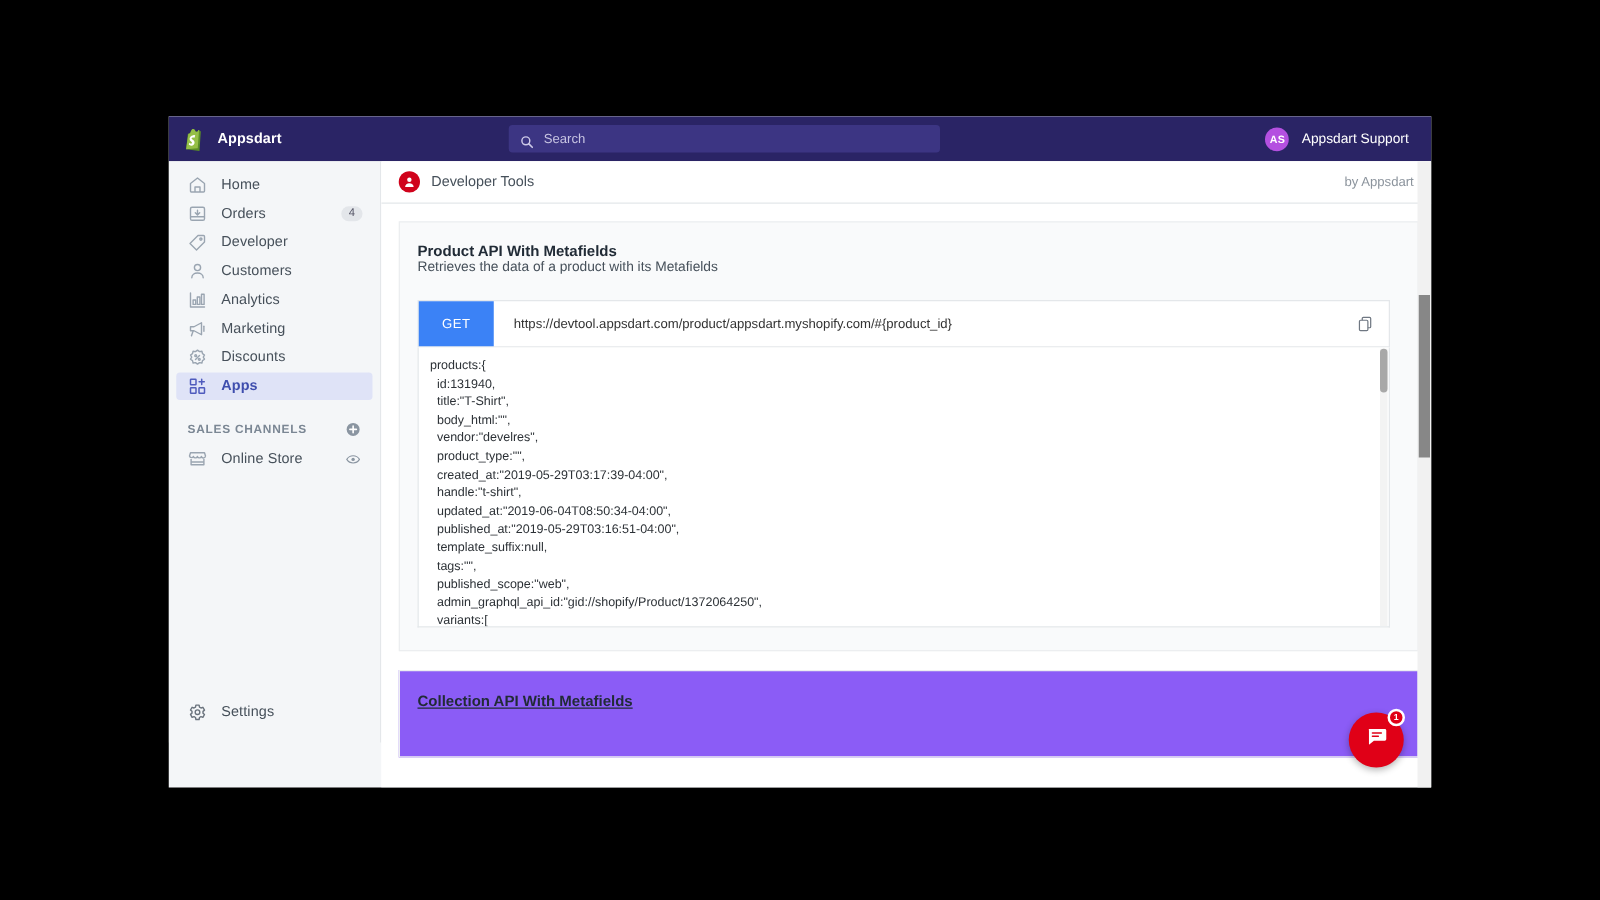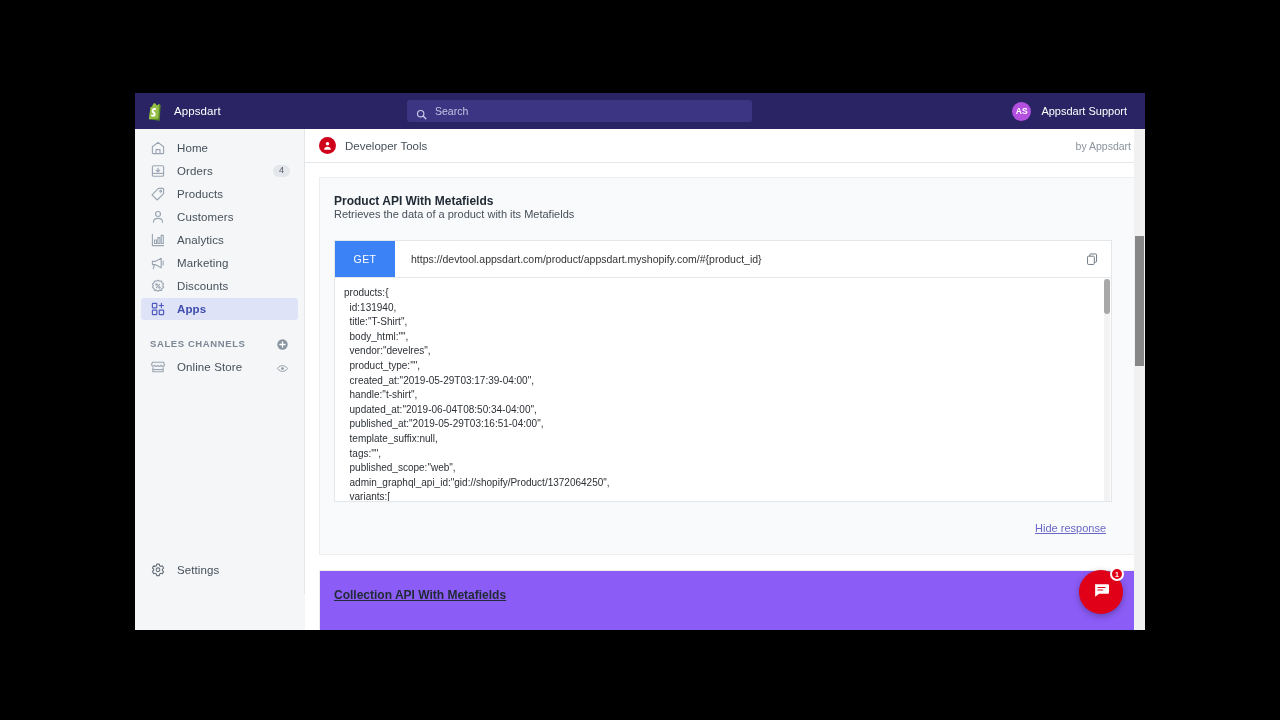--- a/index.html
+++ b/index.html
@@ -22,21 +22,21 @@
   
   #topbar {
     position: absolute; left: 0; top: 0;
     width: 1010px; height: 36px;
     background: #2a2465;
     display: flex; align-items: center;
   }
   .brand { display: flex; align-items: center; padding-left: 13px; width: 150px; }
   .shopify-bag { width: 17px; height: 19px; }
   .brand-name {
-    color: #fff; font-size: 11.5px; font-weight: normal;
+    color: #fff; font-size: 11.5px; font-weight: bold;
     margin-left: 9px; letter-spacing: .1px;
   }
   .searchwrap {
     width: 345px; height: 22px;
     background: #3c3583;
     border-radius: 3px;
     display: flex; align-items: center;
     padding: 0 9px;
     margin-left: 122px;
   }
@@ -269,21 +269,21 @@
         <span class="nav-badge">4</span>
       </div>
 
       <div class="nav-item">
         <span class="nav-ico">
           <svg viewBox="0 0 20 20" width="16" height="16" fill="none" stroke="#9aa5b1" stroke-width="1.4" stroke-linejoin="round">
             <path d="M10.5 3H16a1 1 0 0 1 1 1v5.5L9 17.5 2.5 11 10.5 3z"></path>
             <circle cx="13.4" cy="6.6" r="1.1"></circle>
           </svg>
         </span>
-        <span class="nav-label">Products</span>
+        <span class="nav-label">Developer</span>
       </div>
 
       <div class="nav-item">
         <span class="nav-ico">
           <svg viewBox="0 0 20 20" width="16" height="16" fill="none" stroke="#9aa5b1" stroke-width="1.4">
             <circle cx="10" cy="6.3" r="3.1"></circle>
             <path d="M4.3 16.5c0-3 2.6-4.8 5.7-4.8s5.7 1.8 5.7 4.8" stroke-linecap="round"></path>
           </svg>
         </span>
         <span class="nav-label">Customers</span>
@@ -416,23 +416,20 @@
   published_at:"2019-05-29T03:16:51-04:00",
   template_suffix:null,
   tags:"",
   published_scope:"web",
   admin_graphql_api_id:"gid://shopify/Product/1372064250",
   variants:[</div>
         <div class="resp-scroll"></div>
         <div class="resp-thumb"></div>
       </div>
 
-      <div class="hiderow">
-        <span class="hidelink">Hide response</span>
-      </div>
     </div>
 
     <div class="card2">
       <div class="card2-title">Collection API With Metafields</div>
     </div>
   </div>
 
   <div id="pagescroll">
     <div id="pagethumb"></div>
   </div>

